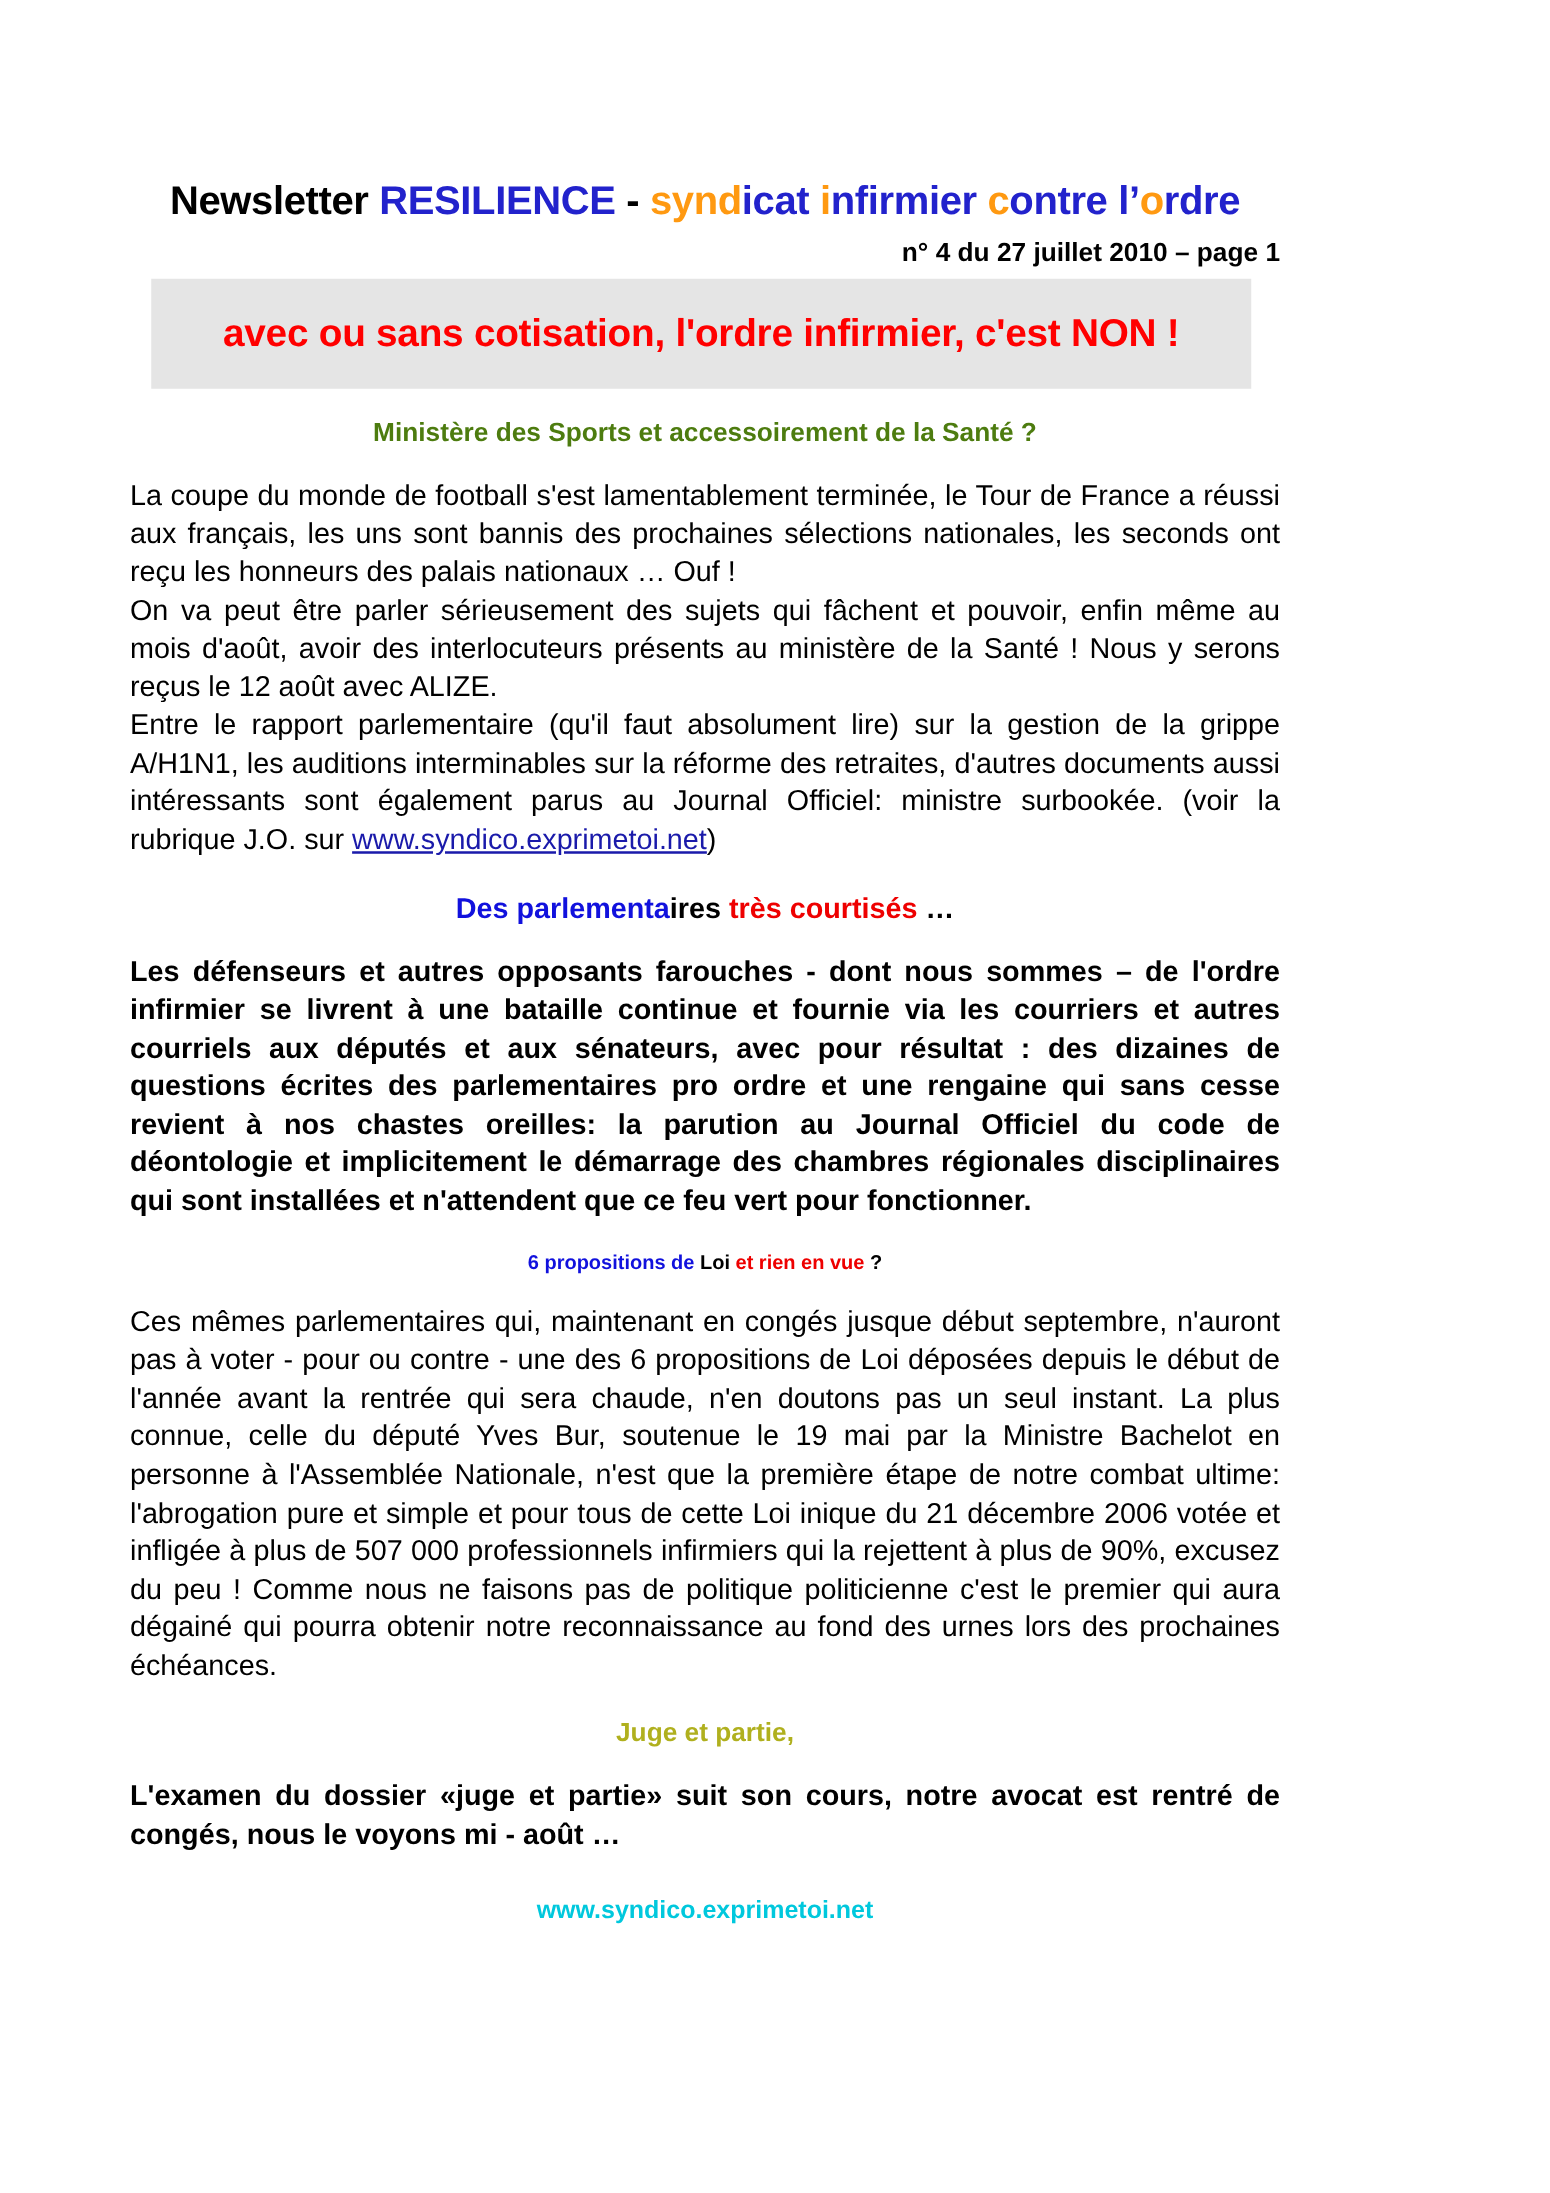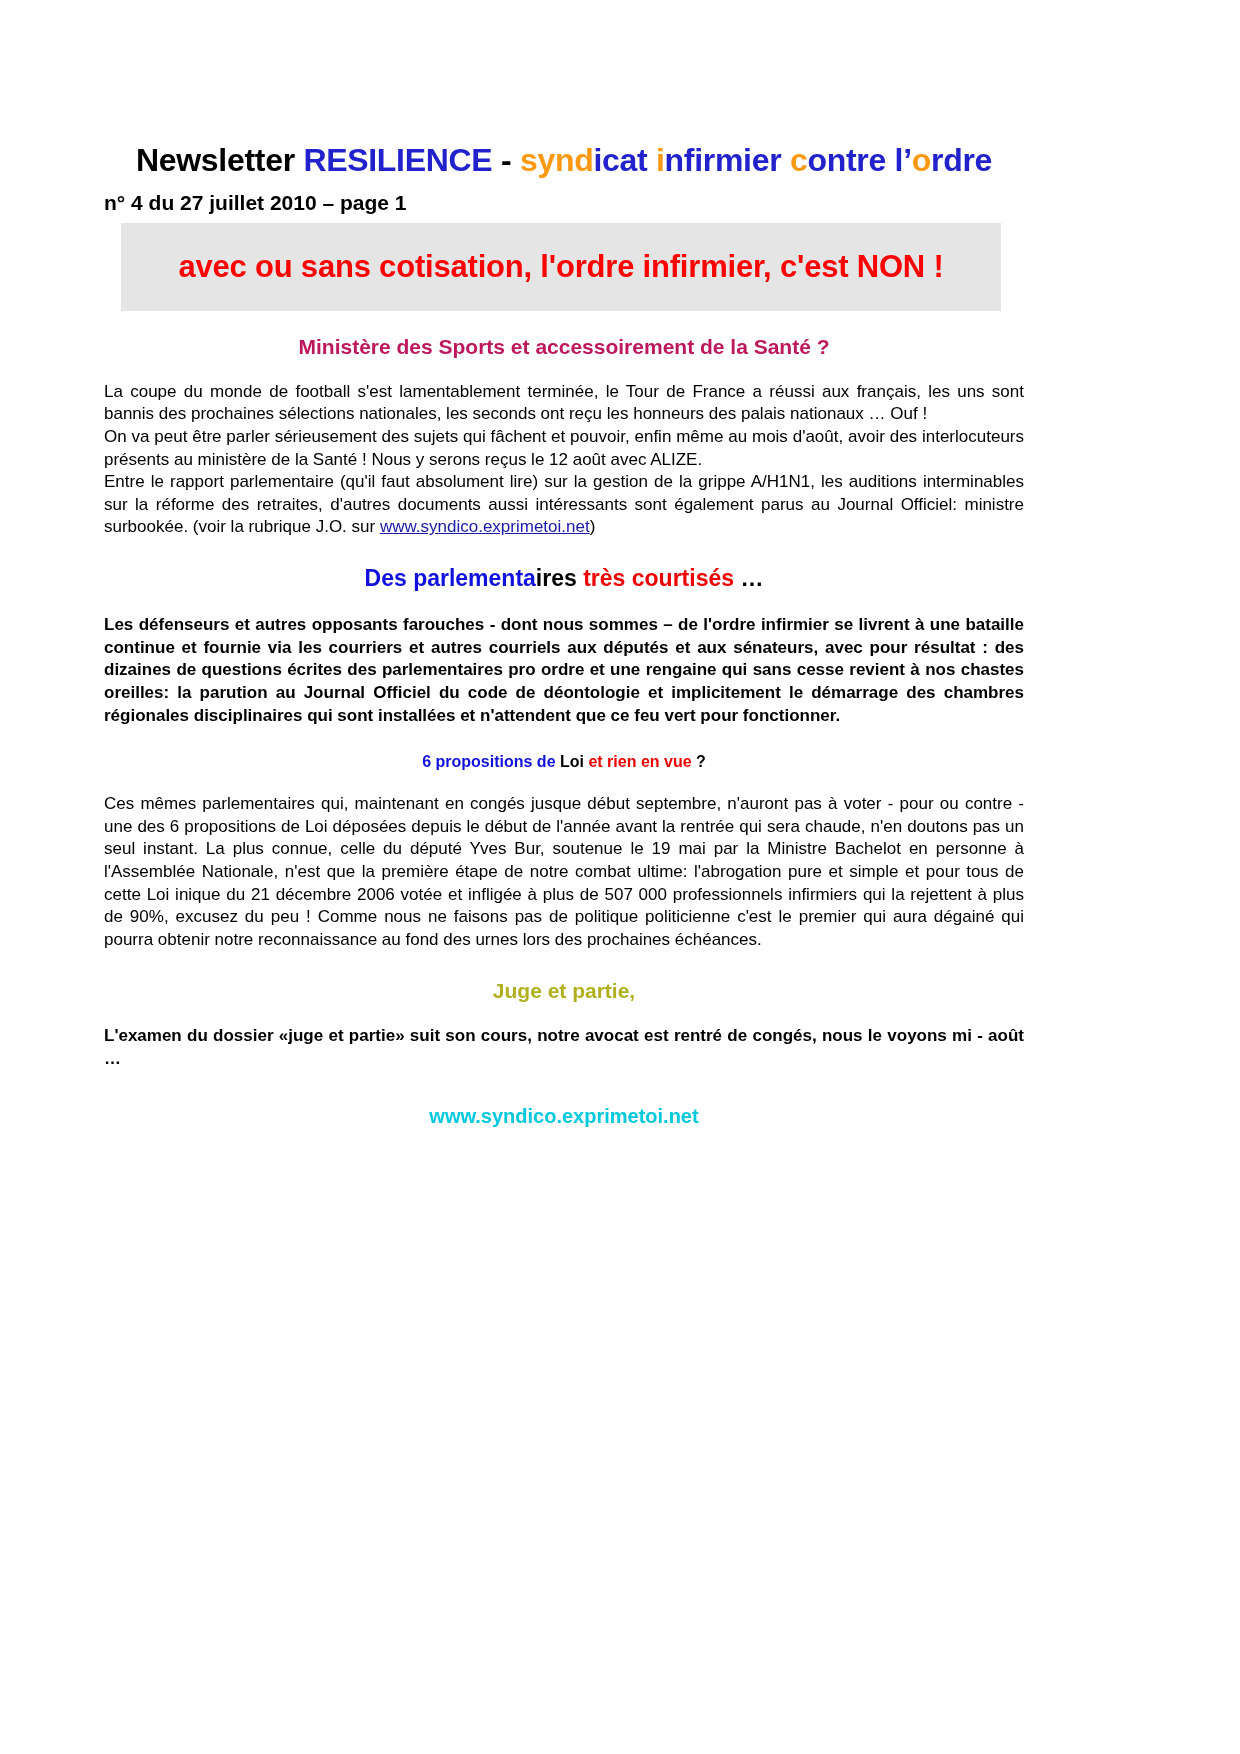--- a/index.html
+++ b/index.html
@@ -38,21 +38,21 @@
     line-height: 1.15;
     letter-spacing: -0.3px;
     margin-top: 118px;
     white-space: nowrap;
   }
   .masthead .blk { color: #000000; }
   .masthead .blu { color: #2222cc; }
   .masthead .org { color: #ff9911; }
 
   .issue-line {
-    text-align: left;
+    text-align: right;
     font-weight: bold;
     font-size: 21px;
     margin-top: 12px;
     color: #000000;
   }
 
   
   .banner {
     margin-top: 8px;
     background: #e5e5e5;
@@ -67,21 +67,21 @@
     color: #ff0000;
     font-weight: bold;
     font-size: 31px;
     white-space: nowrap;
     letter-spacing: -0.2px;
   }
 
   
   .h-pink {
     text-align: center;
-    color: #be185d;
+    color: #4d7c0f;
     font-weight: bold;
     font-size: 21px;
     margin-top: 24px;
   }
   .h-mix {
     text-align: center;
     font-weight: bold;
     font-size: 23px;
     margin-top: 26px;
   }
@@ -97,21 +97,21 @@
     font-weight: bold;
     font-size: 21px;
     margin-top: 28px;
   }
   .c-blue { color: #1111dd; }
   .c-red  { color: #ee0000; }
   .c-black{ color: #000000; }
 
   
   p.body {
-    font-size: 17px;
+    font-size: 23px;
     line-height: 1.33;
     text-align: justify;
     margin: 0;
     color: #000000;
   }
   .p-block { margin-top: 22px; }
   .p-wide { font-size: 21px; line-height: 1.55; }
   .p-bold { font-weight: bold; font-size: 20px; line-height: 1.35; }
   .link {
     color: #1a1aaa;

